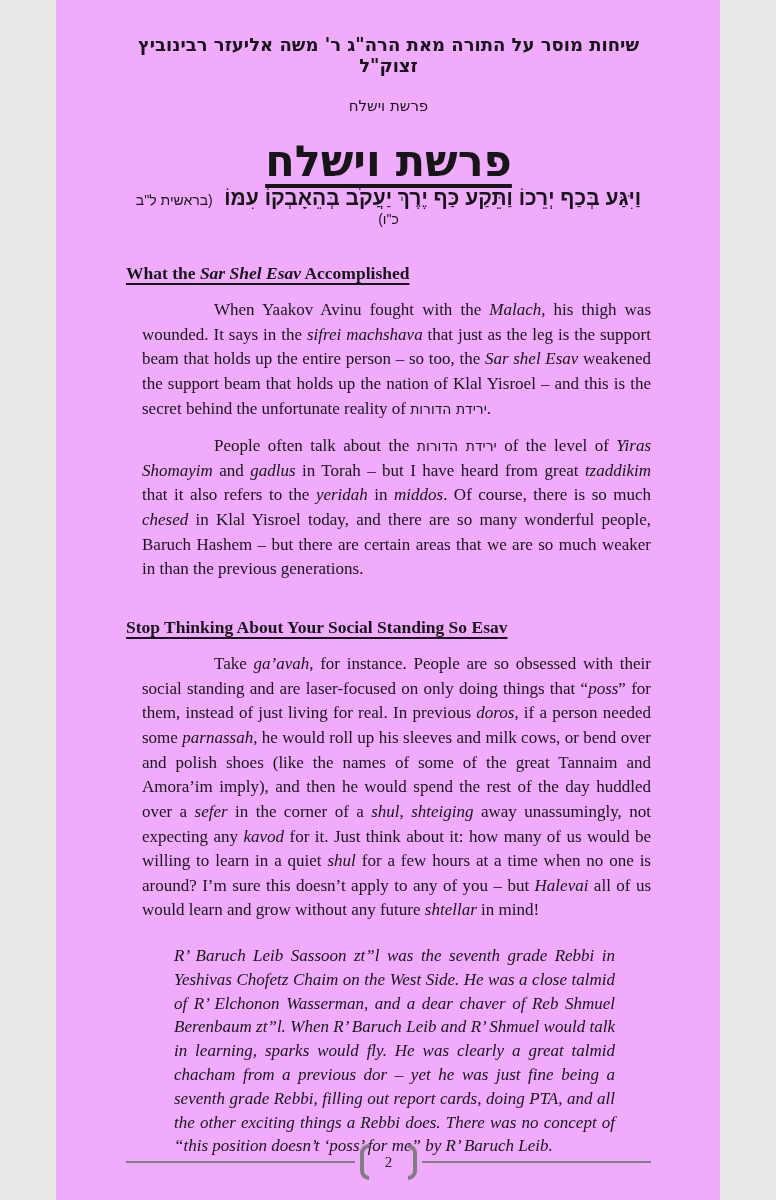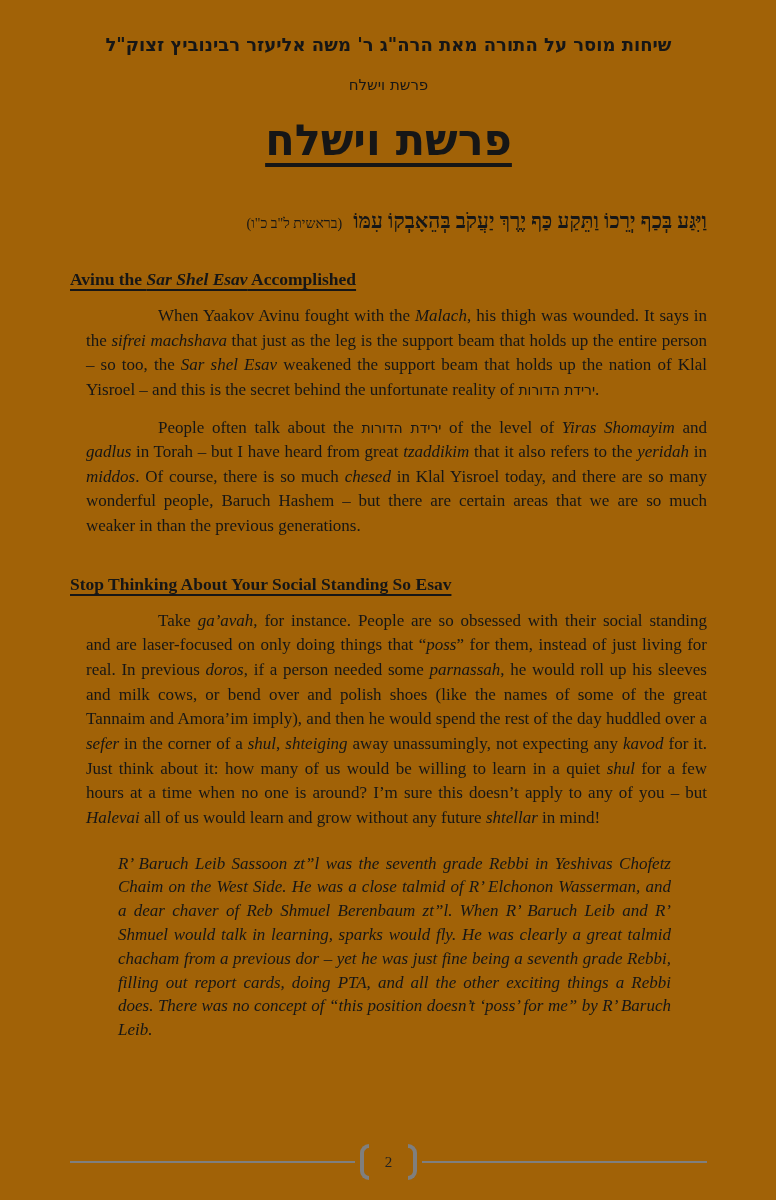--- a/index.html
+++ b/index.html
@@ -2,24 +2,24 @@
 <html><head>
 <meta charset="utf-8">
 <style>
   html, body {
     margin: 0;
     padding: 0;
     background: #e8e8e8;
   }
   .page {
     position: relative;
-    width: 776px;
+    width: 664px;
     height: 1200px;
     margin: 0 auto;
-    background: #a16207;
+    background: #f0abfc;
     box-sizing: border-box;
     padding: 34px 69px 0 70px;
     overflow: hidden;
     font-family: "Liberation Serif", "DejaVu Serif", "DejaVu Sans", serif;
     color: #161616;
   }
   .doc-header { text-align: center; }
   .header-l1 {
     font-size: 18px;
     font-weight: bold;
@@ -39,24 +39,23 @@
     font-weight: bold;
     direction: rtl;
     font-family: "DejaVu Serif", "DejaVu Sans", serif;
   }
   .parsha-title .u {
     text-decoration: underline;
     text-decoration-thickness: 4px;
     text-underline-offset: 8px;
   }
   .verse-line {
-    text-align: right;
-    margin-top: 44px;
+    text-align: center;
     direction: rtl;
-    font-family: Liberation Serif, serif;
+    font-family: Liberation Sans, sans-serif;
   }
   .verse-text { font-weight: bold; font-size: 21px; }
   .verse-cite { font-size: 14px; margin-right: 7px; }
   h2.section-heading {
     font-size: 17.5px;
     font-weight: bold;
     text-decoration: underline;
     text-decoration-thickness: 2px;
     text-underline-offset: 4px;
     margin: 35px 0 14px 0;
@@ -132,21 +131,21 @@
 
   <h1 class="parsha-title">
     <span class="u">פרשת וישלח</span>
   </h1>
 
   <div class="verse-line">
     <span class="verse-text">וַיִּגַּע בְּכַף יְרֵכוֹ וַתֵּקַע כַּף יֶרֶךְ יַעֲקֹב בְּהֵאָבְקוֹ עִמּוֹ</span>
     <span class="verse-cite">(בראשית ל"ב כ"ו)</span>
   </div>
 
-  <h2 class="section-heading"><span>Avinu the </span><span class="run-i">Sar Shel Esav</span><span> Accomplished</span></h2>
+  <h2 class="section-heading"><span>What the </span><span class="run-i">Sar Shel Esav</span><span> Accomplished</span></h2>
 
   <p class="body-para"><span>When Yaakov Avinu fought with the </span><span class="run-i">Malach</span><span>, his thigh was wounded. It says in the </span><span class="run-i">sifrei machshava</span><span> that just as the leg is the support beam that holds up the entire person – so too, the </span><span class="run-i">Sar shel Esav</span><span> weakened the support beam that holds up the nation of Klal Yisroel – and this is the secret behind the unfortunate reality of </span><span class="run-he">ירידת הדורות</span><span>.</span></p>
 
   <p class="body-para"><span>People often talk about the </span><span class="run-he">ירידת הדורות</span><span> of the level of </span><span class="run-i">Yiras Shomayim</span><span> and </span><span class="run-i">gadlus</span><span> in Torah – but I have heard from great </span><span class="run-i">tzaddikim</span><span> that it also refers to the </span><span class="run-i">yeridah</span><span> in </span><span class="run-i">middos</span><span>. Of course, there is so much </span><span class="run-i">chesed</span><span> in Klal Yisroel today, and there are so many wonderful people, Baruch Hashem – but there are certain areas that we are so much weaker in than the previous generations.</span></p>
 
   <h2 class="section-heading"><span>Stop Thinking About Your Social Standing So Esav</span></h2>
 
   <p class="body-para"><span>Take </span><span class="run-i">ga’avah</span><span>, for instance. People are so obsessed with their social standing and are laser-focused on only doing things that “</span><span class="run-i">poss</span><span>” for them, instead of just living for real. In previous </span><span class="run-i">doros</span><span>, if a person needed some </span><span class="run-i">parnassah</span><span>, he would roll up his sleeves and milk cows, or bend over and polish shoes (like the names of some of the great Tannaim and Amora’im imply), and then he would spend the rest of the day huddled over a </span><span class="run-i">sefer</span><span> in the corner of a </span><span class="run-i">shul</span><span>, </span><span class="run-i">shteiging</span><span> away unassumingly, not expecting any </span><span class="run-i">kavod</span><span> for it. Just think about it: how many of us would be willing to learn in a quiet </span><span class="run-i">shul</span><span> for a few hours at a time when no one is around? I’m sure this doesn’t apply to any of you – but </span><span class="run-i">Halevai</span><span> all of us would learn and grow without any future </span><span class="run-i">shtellar</span><span> in mind!</span></p>
 
   <blockquote class="quote"><span>R’ Baruch Leib Sassoon zt”l was the seventh grade Rebbi in Yeshivas Chofetz Chaim on the West Side. He was a close talmid of R’ Elchonon Wasserman, and a dear chaver of Reb Shmuel Berenbaum zt”l. When R’ Baruch Leib and R’ Shmuel would talk in learning, sparks would fly. He was clearly a great talmid chacham from a previous dor – yet he was just fine being a seventh grade Rebbi, filling out report cards, doing PTA, and all the other exciting things a Rebbi does. There was no concept of “this position doesn’t ‘poss’ for me” by R’ Baruch Leib.</span></blockquote>

